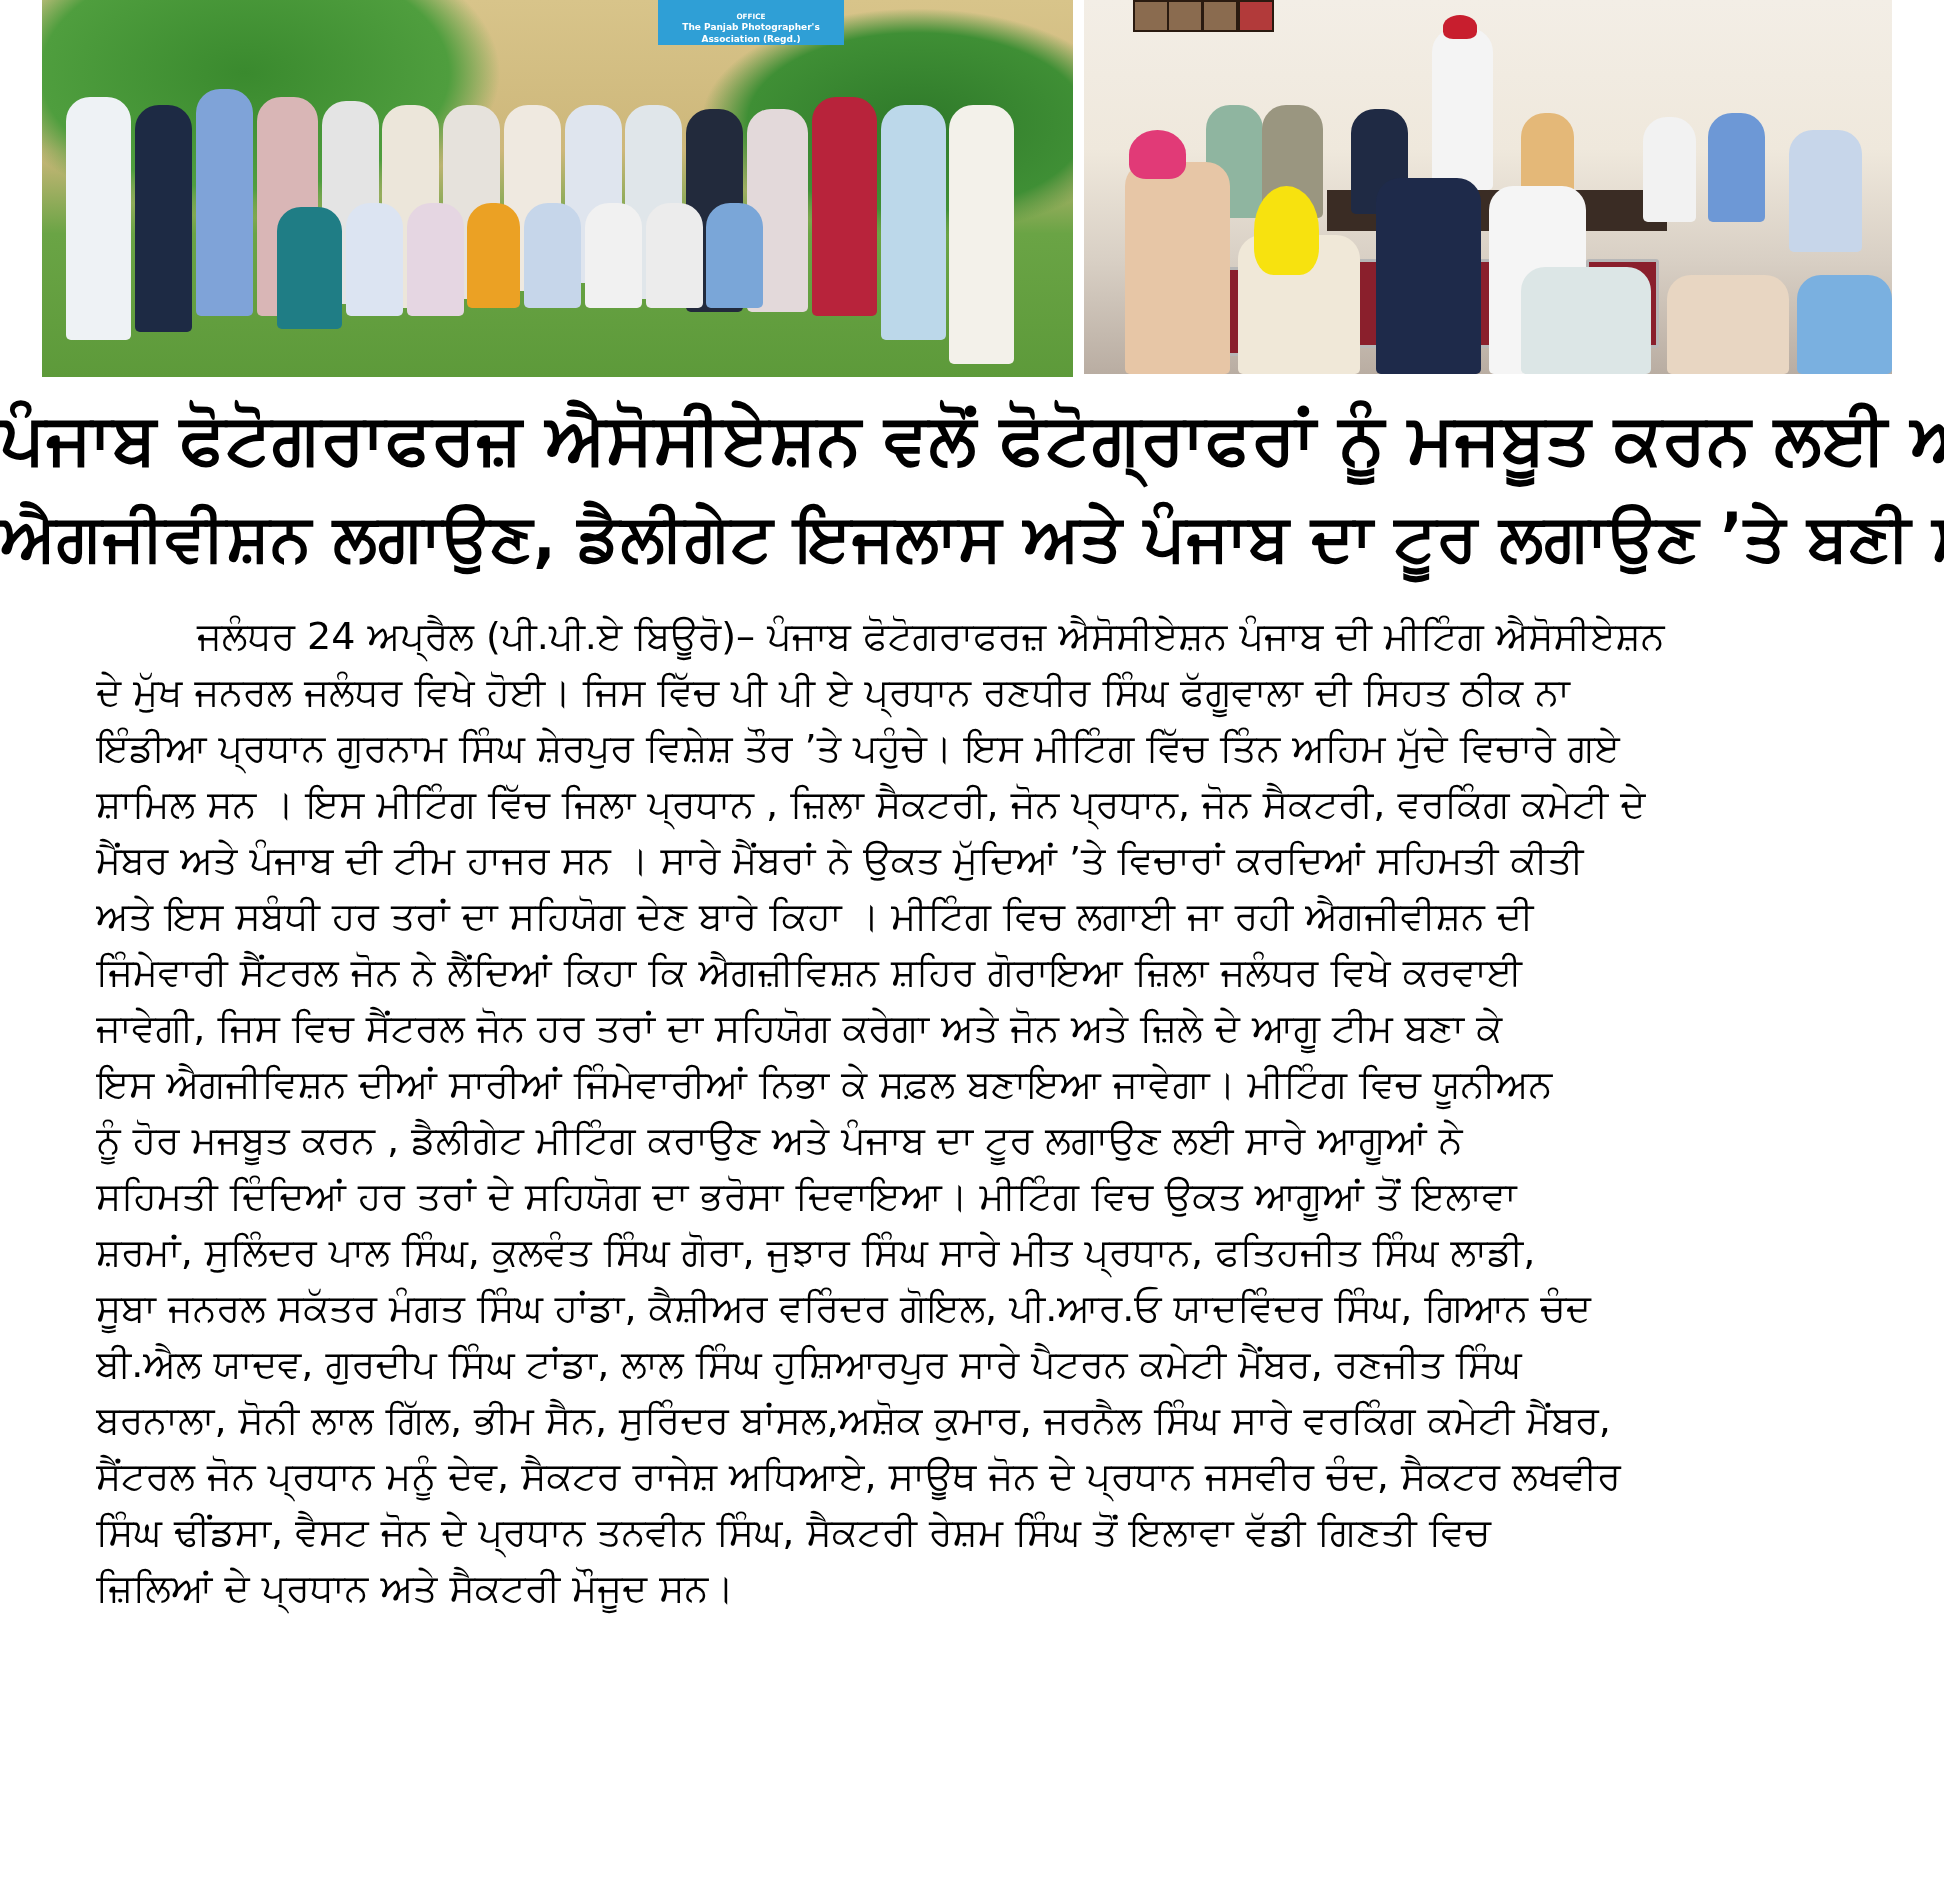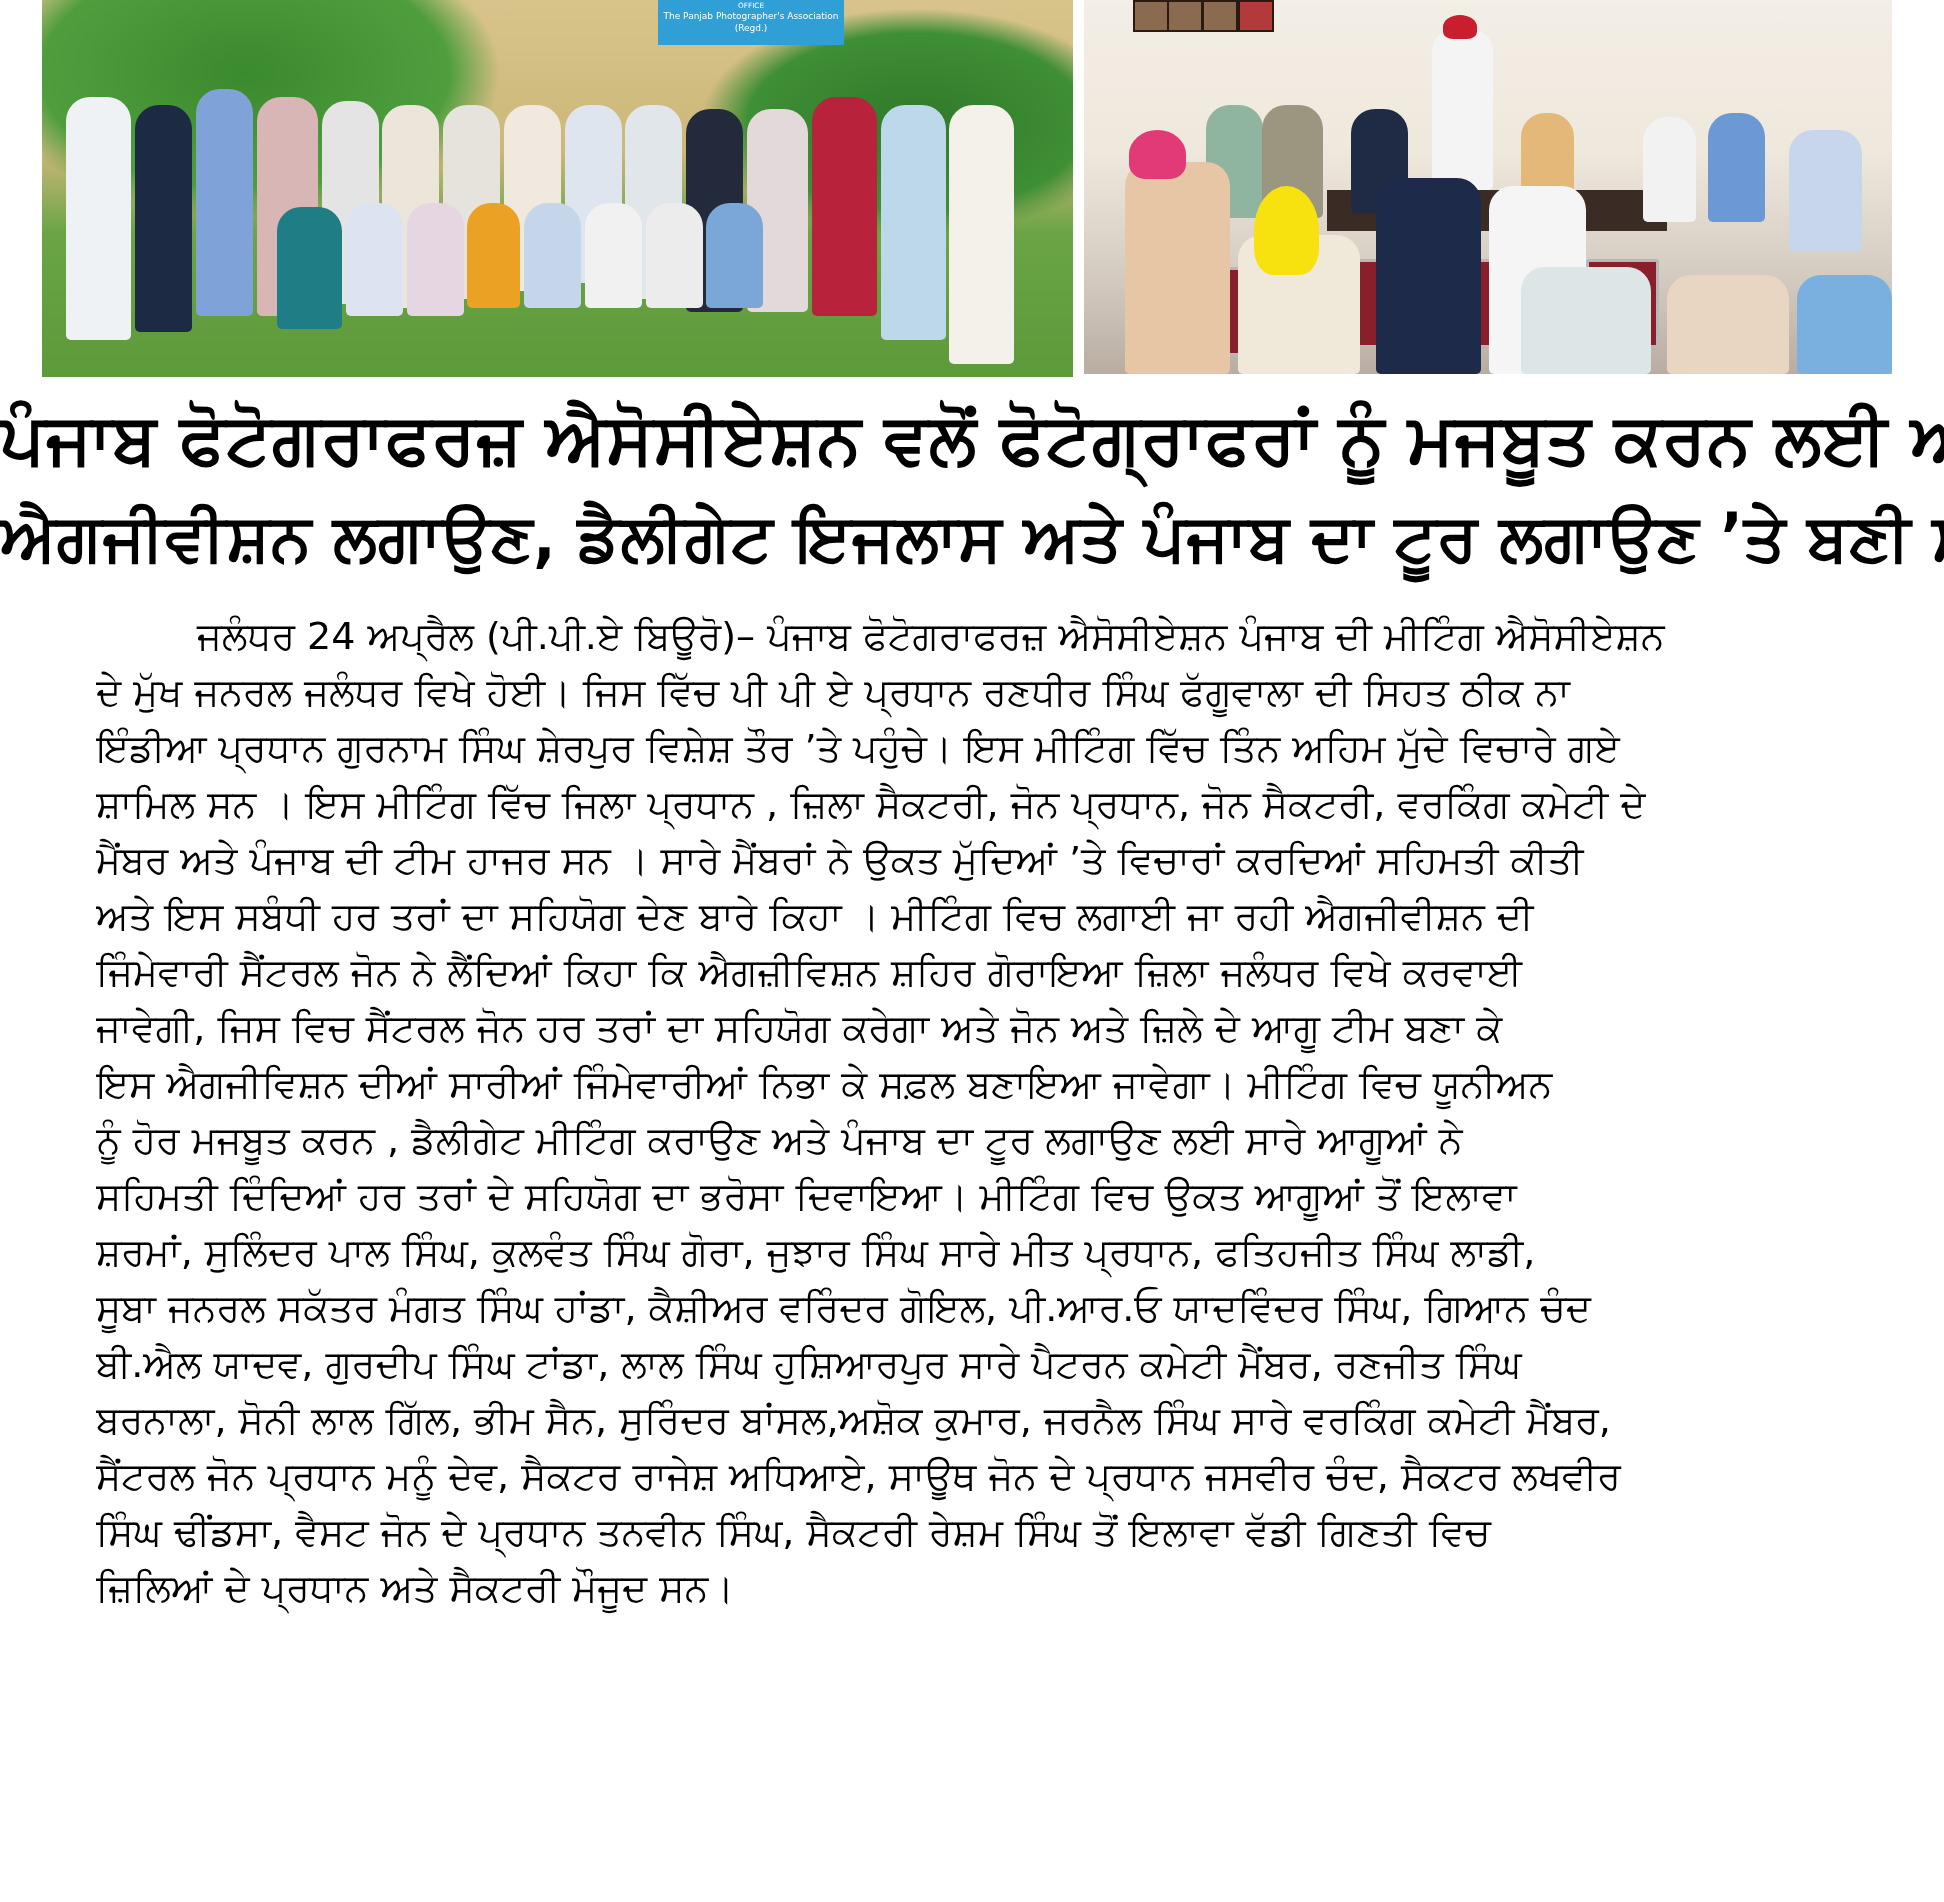--- a/index.html
+++ b/index.html
@@ -11,22 +11,22 @@
   .photo-left { left: 42px; top: 0; width: 1031px; height: 377px;
     background:
       radial-gradient(ellipse 308px 162px at 875px 122px, #2f7a2a 0%, #3f8f35 55%, transparent 70%),
       radial-gradient(ellipse 340px 194px at 203px 73px, #3a8a2e 0%, #4f9e3e 60%, transparent 75%),
       linear-gradient(180deg, #d8c48a 0%, #cdb77a 40%, #6aa445 62%, #5d9a3a 100%);
   }
   .photo-right { left: 1084px; top: 0; width: 808px; height: 374px;
     background: linear-gradient(180deg, #f3eee6 0%, #efe8dc 40%, #d8cfc4 70%, #b9ada2 100%);
   }
   .banner { position: absolute; left: 209px; top: 0; width: 186px; height: 45px;
-    background: #2f9fd6; color: #fff; font-size: 9px; font-weight: normal;
-    text-align: center; padding-top: 0; box-sizing: border-box; line-height: 11.3px; }
+    background: #2f9fd6; color: #fff; font-size: 9px; font-weight: bold;
+    text-align: center; padding-top: 11px; box-sizing: border-box; line-height: 11.3px; }
   .banner .b1 { font-size: 7.3px; }
 
   
   .person { position: absolute; border-radius: 24px 24px 4.9px 4.9px; }
   .turban { position: absolute; border-radius: 50% 50% 30% 30%; }
   .frame { position: absolute; top: 0; width: 36px; height: 32px; border: 2.4px solid #2a1a10;
            background: #8a6b4f; box-sizing: border-box; }
   .table { position: absolute; left: 243px; top: 190px; width: 340px; height: 41px; background: #3a2c24; }
   .chair { position: absolute; width: 73px; height: 89px; background: #8a1f2c;
            border: 3.2px solid #b7b7b7; box-sizing: border-box; border-radius: 3.2px; }

